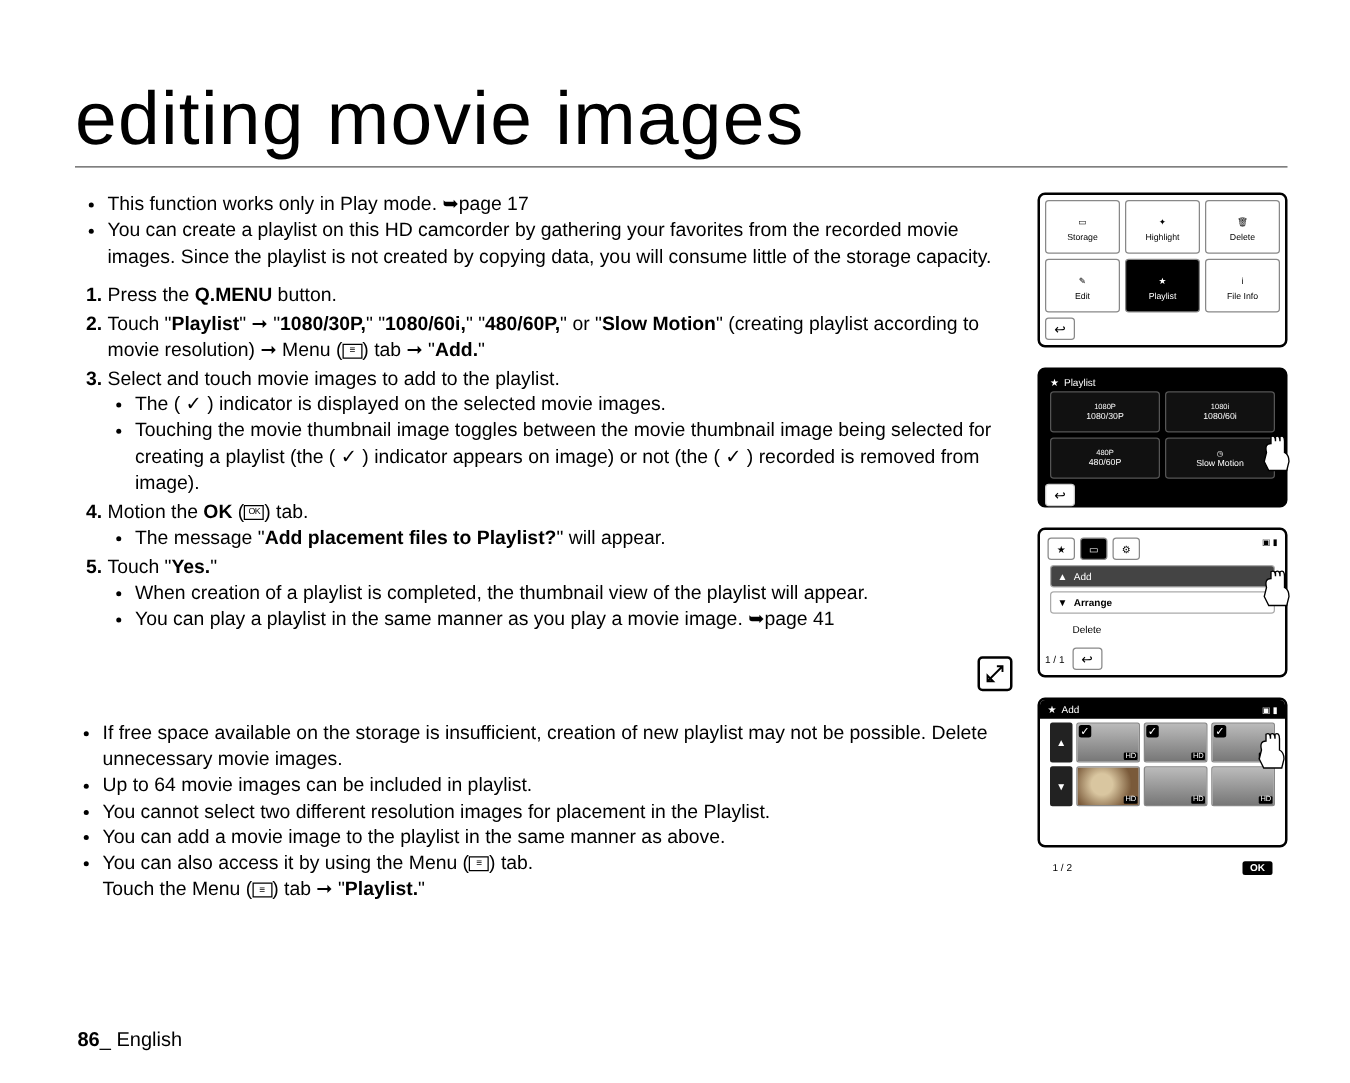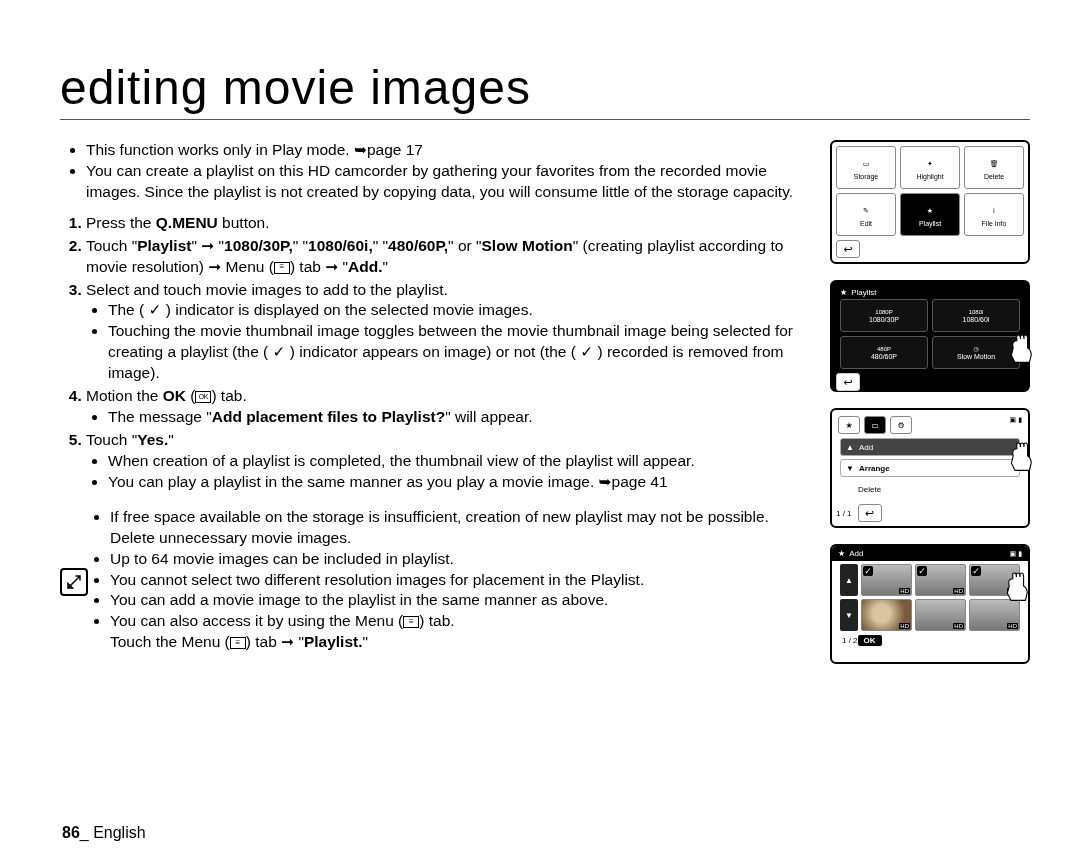--- a/index.html
+++ b/index.html
@@ -1,28 +1,28 @@
 <!DOCTYPE html>
 <html><head>
 <meta charset="utf-8">
 <style>
   * { box-sizing: border-box; margin: 0; padding: 0; }
   html, body { width: 1080px; height: 866px; background: #fff; font-family: Arial, Helvetica, sans-serif; color: #000; }
   .page { position: relative; width: 1080px; height: 866px; padding: 60px 50px 30px 60px; }
-  .title { font-size: 48px; font-weight: 300; letter-spacing: 1px; border-bottom: 1px solid #555; padding-bottom: 4px; margin-bottom: 20px; }
+  .title { font-size: 60px; font-weight: 300; letter-spacing: 1px; border-bottom: 1px solid #555; padding-bottom: 4px; margin-bottom: 20px; }
   .content { display: flex; gap: 20px; }
   .left { flex: 1; font-size: 15.5px; line-height: 1.35; }
   .right { width: 200px; display: flex; flex-direction: column; gap: 16px; }
   .subtitle { font-size: 22px; margin-bottom: 6px; }
   ul.top { list-style: disc; padding-left: 26px; margin-bottom: 10px; }
   ol.steps { padding-left: 26px; }
   ol.steps > li { margin-bottom: 2px; }
   ol.steps > li::marker, .bold { font-weight: bold; }
   ul.sub { list-style: disc; padding-left: 22px; }
-  .note-row { display: flex; gap: 0; margin-top: 14px; align-items: center; }
+  .note-row { display: flex; gap: 24px; margin-top: 14px; align-items: flex-end; flex-direction: column; }
   .note-icon { width: 28px; height: 28px; border: 2px solid #000; border-radius: 4px; display: flex; align-items: center; justify-content: center; flex-shrink: 0; margin-top: 4px; }
   .note-icon svg { width: 18px; height: 18px; }
   ul.notes { list-style: disc; padding-left: 22px; }
   .page-num { position: absolute; bottom: 24px; left: 62px; font-size: 16px; }
   .page-num .n { font-weight: bold; }
   .mini-icon { display: inline-flex; align-items: center; justify-content: center; width: 16px; height: 12px; border: 1px solid #000; vertical-align: middle; font-size: 8px; background:#fff; }
   .mini-icon.menu::before { content: "≡"; }
   .mini-icon.ok::before { content: "OK"; font-size:7px; letter-spacing:-0.5px; }
 
   
@@ -50,21 +50,21 @@
   .s3-foot .back { margin:0; }
 
   .s4 { height: 120px; }
   .s4-head { display:flex; align-items:center; gap:4px; padding:2px 4px; }
   .s4-grid { display:grid; grid-template-columns: 18px 1fr 1fr 1fr; grid-template-rows: repeat(2,32px); gap:3px; padding:0 4px; }
   .thumb { border:1px solid #888; border-radius:2px; background:linear-gradient(#bbb,#777); position:relative; }
   .thumb .chk { position:absolute; top:1px; left:1px; font-size:9px; color:#fff; background:#000; width:10px; height:10px; text-align:center; line-height:10px; border-radius:2px; }
   .thumb .hd { position:absolute; bottom:1px; right:1px; font-size:6px; background:#000; color:#fff; padding:0 1px; border-radius:1px; }
   .thumb.dog { background: radial-gradient(circle at 40% 45%, #d9c6a0 25%, #7a5a3a 70%); }
   .s4-nav { background:#222; color:#fff; display:flex; align-items:center; justify-content:center; border-radius:2px; }
-  .s4-foot { display:flex; align-items:center; padding:4px 6px 0; font-size:8px; }
+  .s4-foot { display:flex; justify-content:space-between; align-items:center; padding:4px 6px 0; font-size:8px;margin-top:40px; }
   .okbtn { background:#000; color:#fff; padding:1px 6px; border-radius:2px; font-weight:bold; }
 
   .hand { position:absolute; right:-14px; top:48px; }
   .hand svg { width:36px; height:36px; }
 </style>
 </head>
 <body>
 
 <div class="page">
   <div class="title">editing movie images</div>

